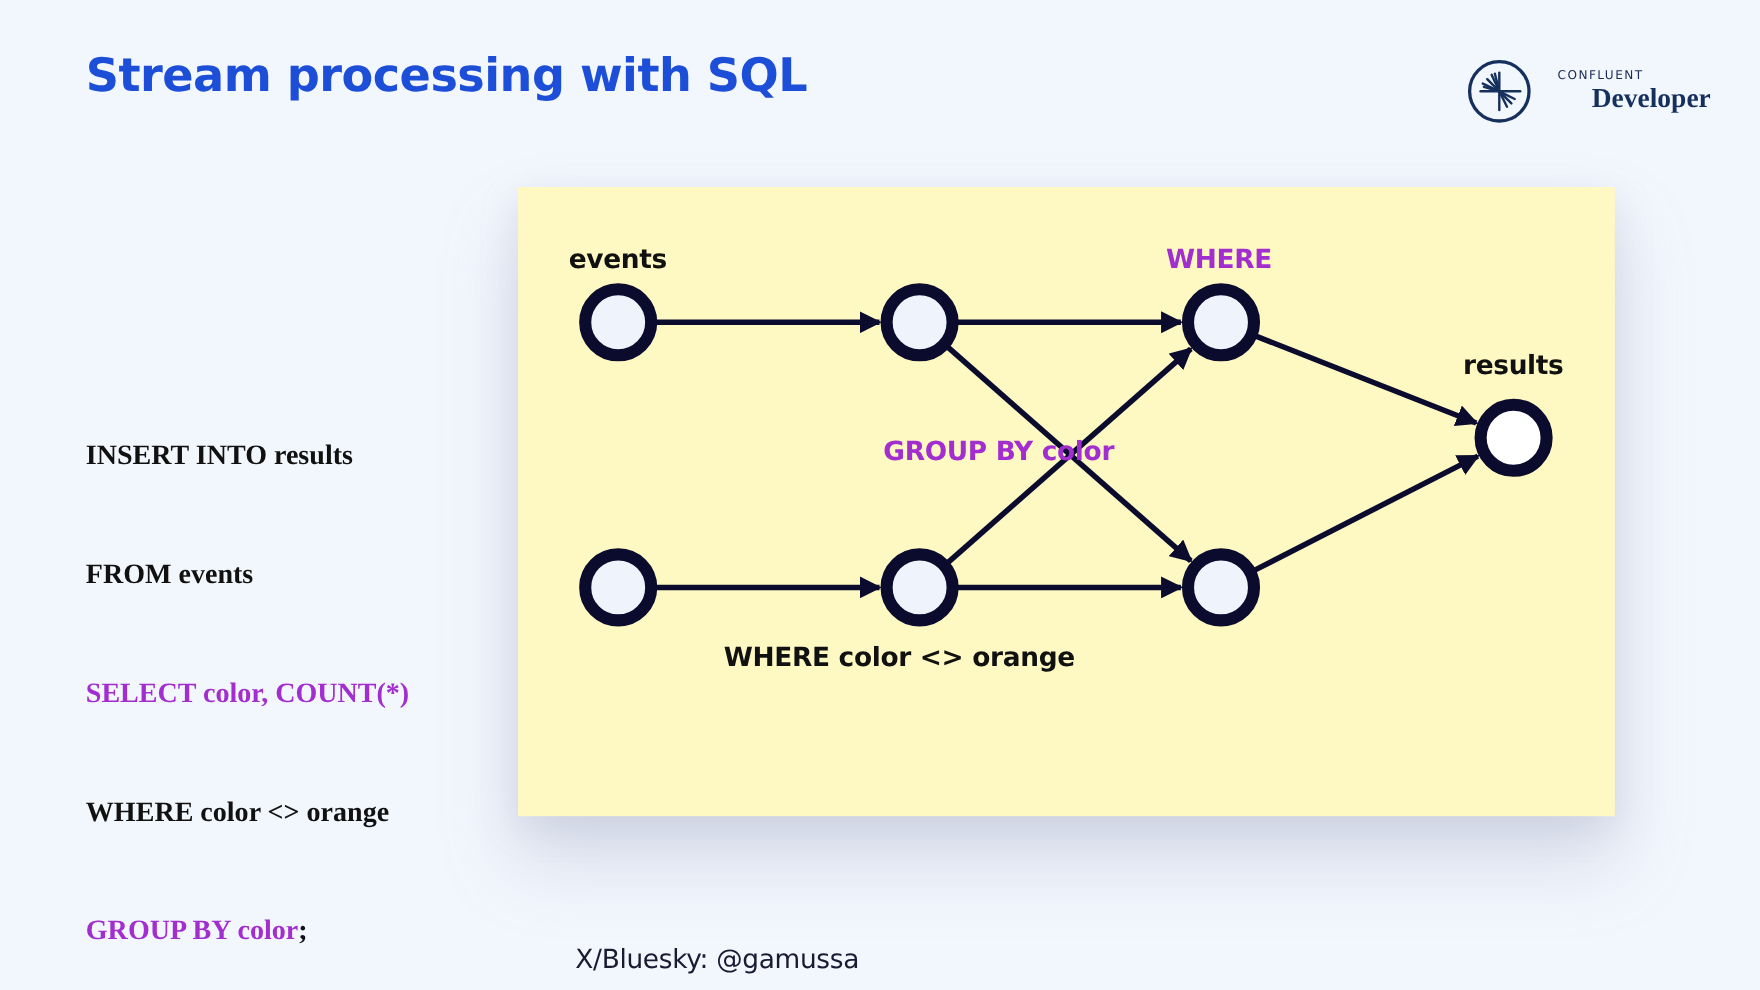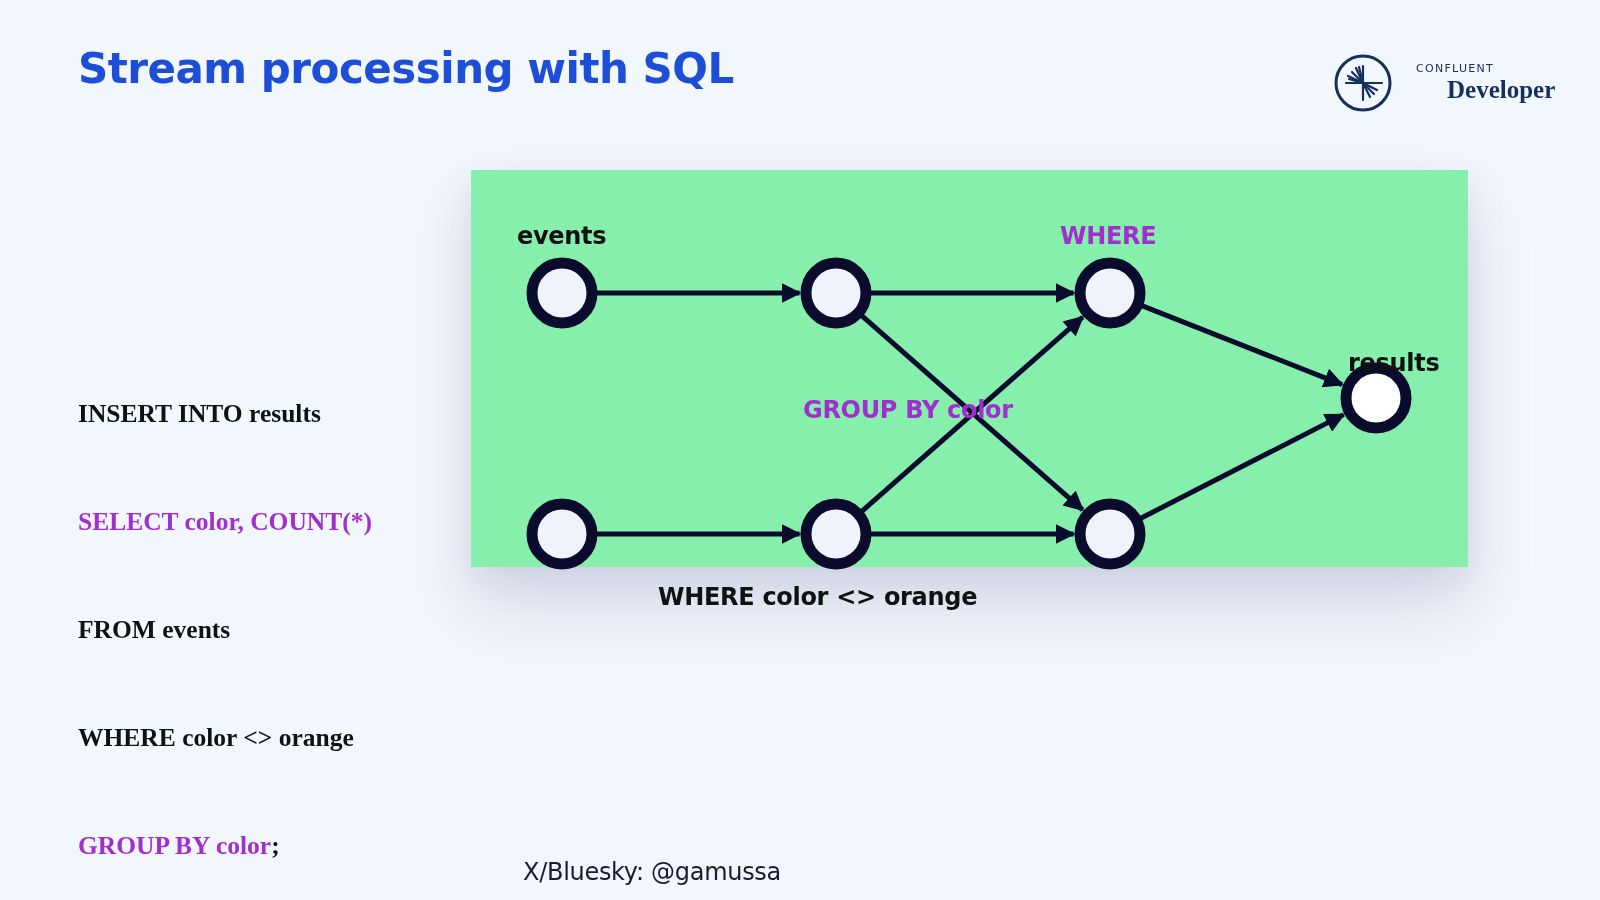--- a/index.html
+++ b/index.html
@@ -31,22 +31,22 @@
   }
   .code {
     position: absolute; left: 78px; top: 324px;
     font-family: Liberation Serif, serif; font-size: 25.5px; line-height: 36px;
     font-weight: bold; white-space: pre;
   }
   .code .line { display: block; }
   .kw { color: #a22ed0; }
   .plain { color: #111111; }
   .card {
-    position: absolute; left: 471px; top: 170px; width: 997px; height: 397px;
-    background: #86efac;
+    position: absolute; left: 471px; top: 170px; width: 997px; height: 572px;
+    background: #fef9c3;
     box-shadow: 0 40px 60px rgba(160, 170, 195, 0.35), 0 10px 30px rgba(170,180,200,0.25);
     text-align: center;
   }
   .card svg { position: absolute; left: 0; top: 0; }
   .lbl {
     position: absolute; font-family: "DejaVu Sans", sans-serif; font-size: 24px;
     font-weight: bold; white-space: nowrap; letter-spacing: -0.3px;
   }
   .lbl.dark { color: #111111; }
   .lbl.purple { color: #a22ed0; }
@@ -76,22 +76,22 @@
       <line x1="29" y1="29" x2="25" y2="13"></line>
       <line x1="29" y1="29" x2="15" y2="25"></line>
     </g>
   </svg>
   <div class="brand-small">CONFLUENT</div>
   <div class="brand-big">Developer</div>
 </div>
 
 <div class="code">
   <span class="line plain">INSERT INTO results</span>
+  <span class="line plain">FROM events</span>
   <span class="line kw">SELECT color, COUNT(*)</span>
-  <span class="line plain">FROM events</span>
   <span class="line plain">WHERE color &lt;&gt; orange</span>
   <span class="line"><span class="kw">GROUP BY color</span><span class="plain">;</span></span>
 </div>
 
 <div class="card">
   <svg id="diagram-svg" width="997" height="479" viewBox="0 0 997 479">
     <defs>
       <marker id="arrow" viewBox="0 0 10 10" refX="9" refY="5" markerWidth="4" markerHeight="4" orient="auto-start-reverse">
         <path d="M0,0 L10,5 L0,10 z" fill="#0b0b2e"></path>
       </marker>
@@ -111,18 +111,18 @@
         <circle cx="365" cy="123" r="30" fill="#eef3fc" stroke="#0b0b2e" stroke-width="11"></circle>
         <circle cx="639" cy="123" r="30" fill="#eef3fc" stroke="#0b0b2e" stroke-width="11"></circle>
         <circle cx="91" cy="364" r="30" fill="#eef3fc" stroke="#0b0b2e" stroke-width="11"></circle>
         <circle cx="365" cy="364" r="30" fill="#eef3fc" stroke="#0b0b2e" stroke-width="11"></circle>
         <circle cx="639" cy="364" r="30" fill="#eef3fc" stroke="#0b0b2e" stroke-width="11"></circle>
         <circle cx="905" cy="228" r="30" fill="#ffffff" stroke="#0b0b2e" stroke-width="11"></circle>
       </g>
   </svg>
   <div class="lbl dark" style="left:46px; top:52px;">events</div>
   <div class="lbl purple" style="left:589px; top:52px;">WHERE</div>
-  <div class="lbl dark" style="left:877px; top:148px;margin-top:31px;">results</div>
+  <div class="lbl dark" style="left:859px; top:148px;">results</div>
   <div class="lbl purple" style="left:332px; top:226px;">GROUP BY color</div>
   <div class="lbl dark" style="left:187px; top:413px;">WHERE color &lt;&gt; orange</div>
 </div>
 
 <div class="footer">X/Bluesky: @gamussa</div>
 
 </body></html>

